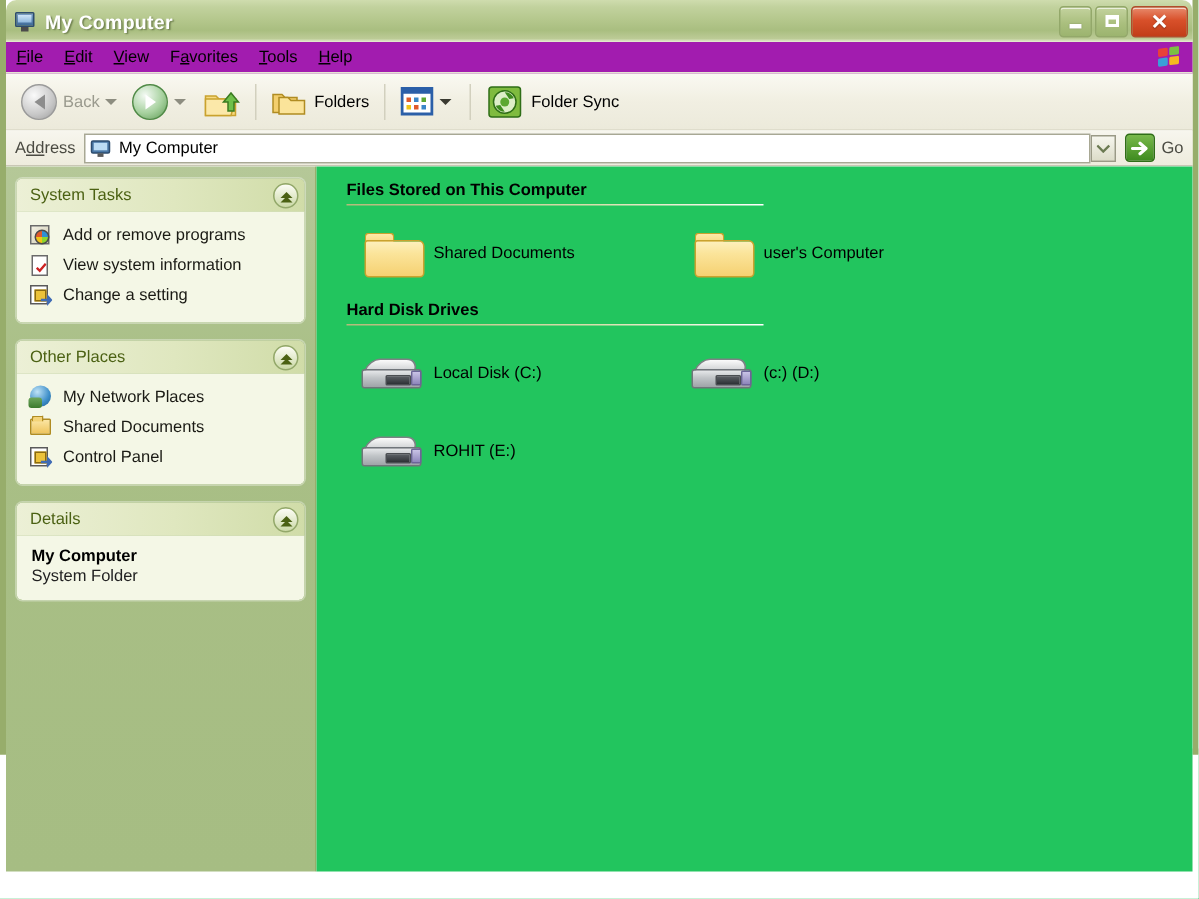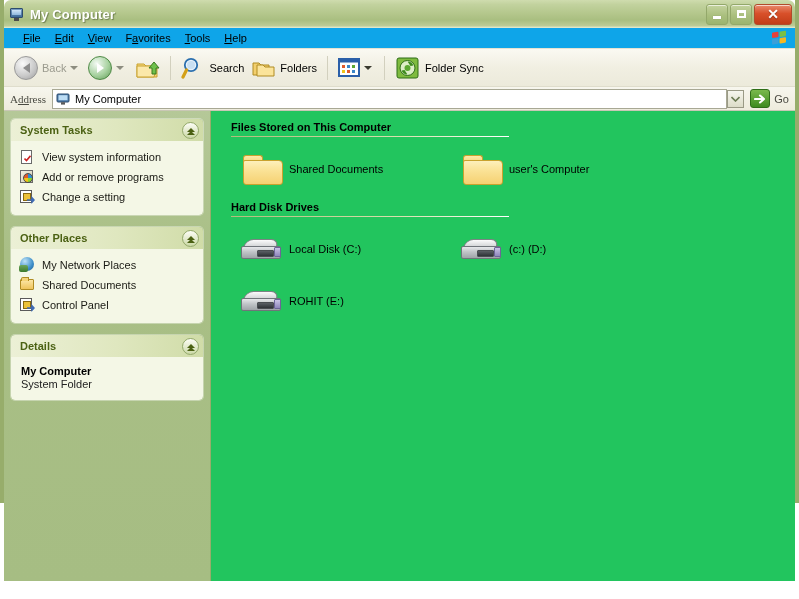--- a/index.html
+++ b/index.html
@@ -64,24 +64,24 @@
     border-color: #b04c2c; width: 38px;
   }
   .glyph-min { width: 8px; height: 3px; background: #fff; margin-top: 7px; box-shadow: 0 0 1px rgba(0,0,0,.3); }
   .glyph-max { width: 9px; height: 8px; border: 2px solid #fff; border-top-width: 3px; }
   .glyph-close { color: #fff; font-size: 14px; font-weight: bold; line-height: 1;
     font-family: "Liberation Sans", sans-serif; text-shadow: 0 1px 1px rgba(0,0,0,.35); }
 
   
   #menubar {
     height: 21px;
-    background: #0ea5e9;
+    background: #a21caf;
     border-bottom: 1px solid #e5e3d2;
     display: flex; align-items: center;
-    padding-left: 12px;
+    padding-left: 0;
     position: relative;
   }
   .menu-item {
     padding: 2px 7px; font-size: 11px; color: #000;
     font-family: "Liberation Sans", sans-serif;
   }
   .menu-item u { text-decoration: underline; }
   #menu-flag {
     position: absolute; right: 6px; top: 1px;
     width: 20px; height: 18px;
@@ -121,21 +121,21 @@
   .dropcaret.dark { border-top-color: #3a3a30; }
 
   
   #addressbar {
     height: 24px;
     background: linear-gradient(to bottom,#f7f6ee,#eeecdd);
     display: flex; align-items: center;
     border-bottom: 1px solid #c9c7b5;
     padding-left: 6px;
   }
-  #address-label { font-size: 11px; color: #4a4a42; margin-right: 6px; font-family: Liberation Serif, serif; }
+  #address-label { font-size: 11px; color: #4a4a42; margin-right: 6px; }
   #address-field {
     flex: 1 1 auto; height: 20px; background: #ffffff;
     border: 1px solid #a8a894;
     display: flex; align-items: center; padding-left: 3px;
     position: relative;
   }
   #address-value { font-size: 11px; color: #000; margin-left: 5px; }
   #address-drop {
     width: 17px; height: 18px; margin-right: 1px;
     background: linear-gradient(to bottom,#f6f6ee,#dcdcc8);
@@ -164,21 +164,21 @@
   }
   .panel { margin-bottom: 12px; border-radius: 4px; overflow: hidden;
            box-shadow: 0 0 0 1px rgba(255,255,255,0.35); }
   .panel-head {
     height: 22px;
     background: linear-gradient(to right,#ecf0d6 0%,#dfe7bf 55%,#d0dca8 100%);
     display: flex; align-items: center; padding: 0 4px 0 9px;
     position: relative;
     border-top-left-radius: 4px; border-top-right-radius: 4px;
   }
-  .panel-title { font-size: 11px; font-weight: bold; color: #4b6113; flex: 1 1 auto; }
+  .panel-title { font-size: 11px; font-weight: normal; color: #4b6113; flex: 1 1 auto; }
   .chev-btn {
     width: 17px; height: 17px; border-radius: 50%;
     background: linear-gradient(to bottom,#fdfdf6,#cbd9a6);
     border: 1px solid #93a86a;
     display: flex; align-items: center; justify-content: center;
   }
   .chev-up { width: 0; height: 0; border-left: 4px solid transparent; border-right: 4px solid transparent;
              border-bottom: 4px solid #4b6113; position: relative; }
   .chev-up::after { content:""; position:absolute; left:-4px; top:3px; width:0; height:0;
              border-left: 4px solid transparent; border-right: 4px solid transparent;
@@ -363,28 +363,20 @@
     <div class="tb-btn">
       <svg width="26" height="26" viewBox="0 0 26 26">
         <path d="M3 9 h7 l2 2 h11 v11 H3 Z" fill="#f6d97f" stroke="#c9a22e"></path>
         <path d="M3 11 h20 l-3 11 H3 Z" fill="#fbe8a9" stroke="#c9a22e"></path>
         <path d="M15 13 l5-6 5 6 h-3 v6 h-4 v-6 Z" fill="#6fc04a" stroke="#3a7a20"></path>
       </svg>
     </div>
     <div class="tb-sep"></div>
     <div class="tb-btn">
       <svg width="24" height="24" viewBox="0 0 24 24">
-        <circle cx="10" cy="9" r="6.2" fill="#e8f2fb" stroke="#2b6fae" stroke-width="1.8"></circle>
-        <circle cx="10" cy="9" r="4" fill="#bcd9f0" opacity="0.7"></circle>
-        <line x1="5.5" y1="14" x2="2" y2="21" stroke="#d4a017" stroke-width="3.2" stroke-linecap="round"></line>
-      </svg>
-      <span class="tb-label">Search</span>
-    </div>
-    <div class="tb-btn">
-      <svg width="24" height="24" viewBox="0 0 24 24">
         <path d="M1 7 h6 l2 2 h8 v10 H1 Z" fill="#f3cf6d" stroke="#b08c22"></path>
         <path d="M5 9 h6 l2 2 h9 v9 H5 Z" fill="#fbe49a" stroke="#b08c22"></path>
       </svg>
       <span class="tb-label">Folders</span>
     </div>
     <div class="tb-sep"></div>
     <div class="tb-btn">
       <svg width="22" height="20" viewBox="0 0 22 20">
         <rect x="1" y="1" width="20" height="17" fill="#ffffff" stroke="#2b5fa8" stroke-width="2"></rect>
         <rect x="1" y="1" width="20" height="3.5" fill="#2b5fa8"></rect>
@@ -442,33 +434,33 @@
       <div class="panel">
         <div class="panel-head">
           <span class="panel-title">System Tasks</span>
           <div class="chev-btn">
             <div class="chev-up"></div>
           </div>
         </div>
         <div class="panel-body">
           <div class="panel-row">
             <span class="ico">
+                <span class="ic-addrem"></span>
+              </span>
+            <span class="lbl">Add or remove programs</span>
+          </div>
+          <div class="panel-row">
+            <span class="ico">
               <span class="ic-doc">
                   <svg class="chk" viewBox="0 0 7 7">
                     <path d="M0.5 3.5 L2.5 5.5 L6.5 0.8" fill="none" stroke="#cc2222" stroke-width="1.6"></path>
                   </svg>
                 </span>
             </span>
             <span class="lbl">View system information</span>
-          </div>
-          <div class="panel-row">
-            <span class="ico">
-                <span class="ic-addrem"></span>
-              </span>
-            <span class="lbl">Add or remove programs</span>
           </div>
           <div class="panel-row">
             <span class="ico">
                 <span class="ic-setting"></span>
               </span>
             <span class="lbl">Change a setting</span>
           </div>
         </div>
       </div>
 

